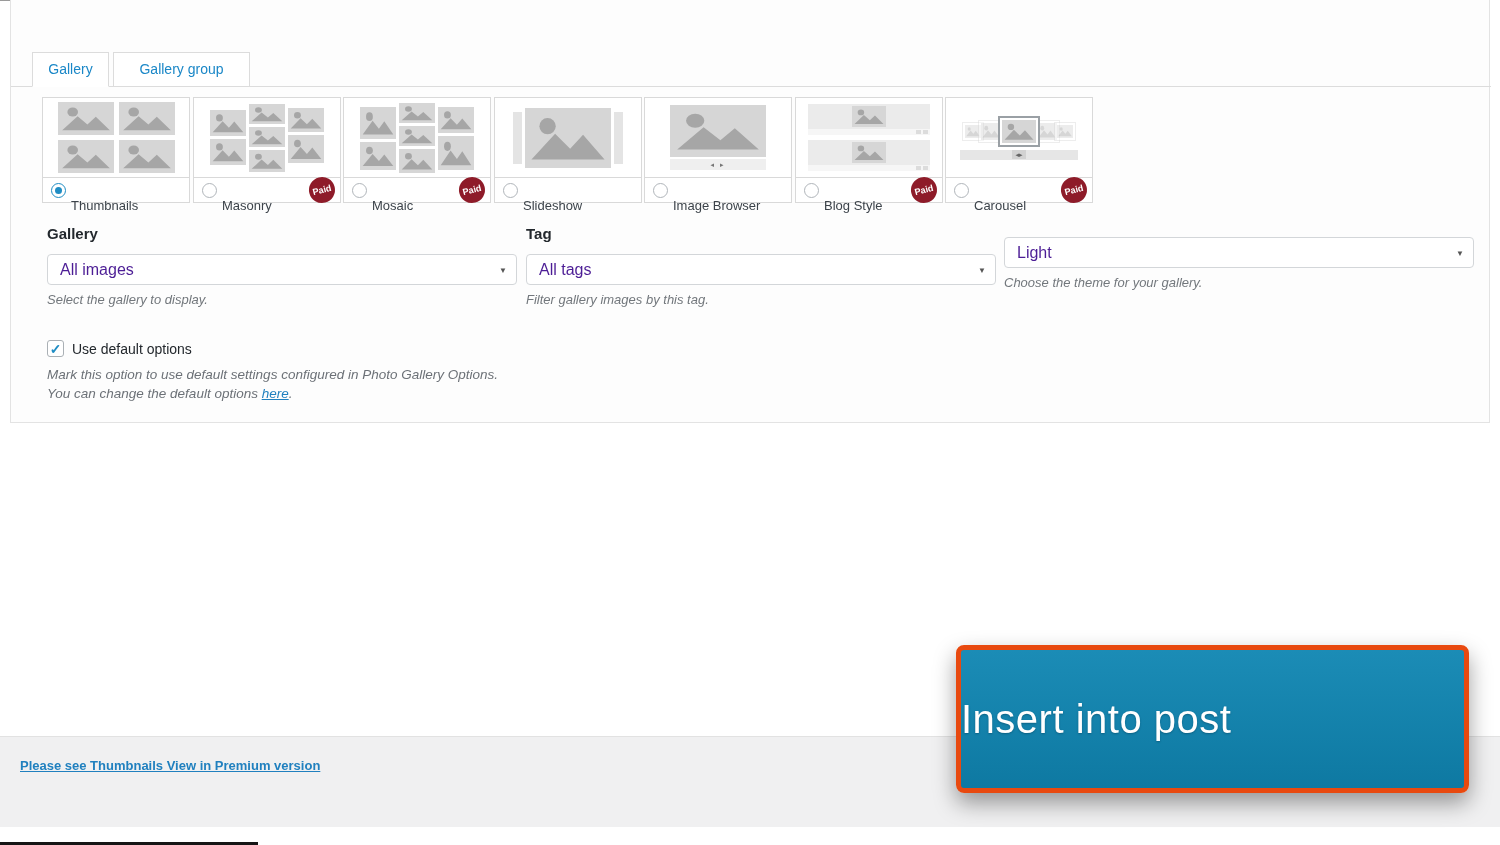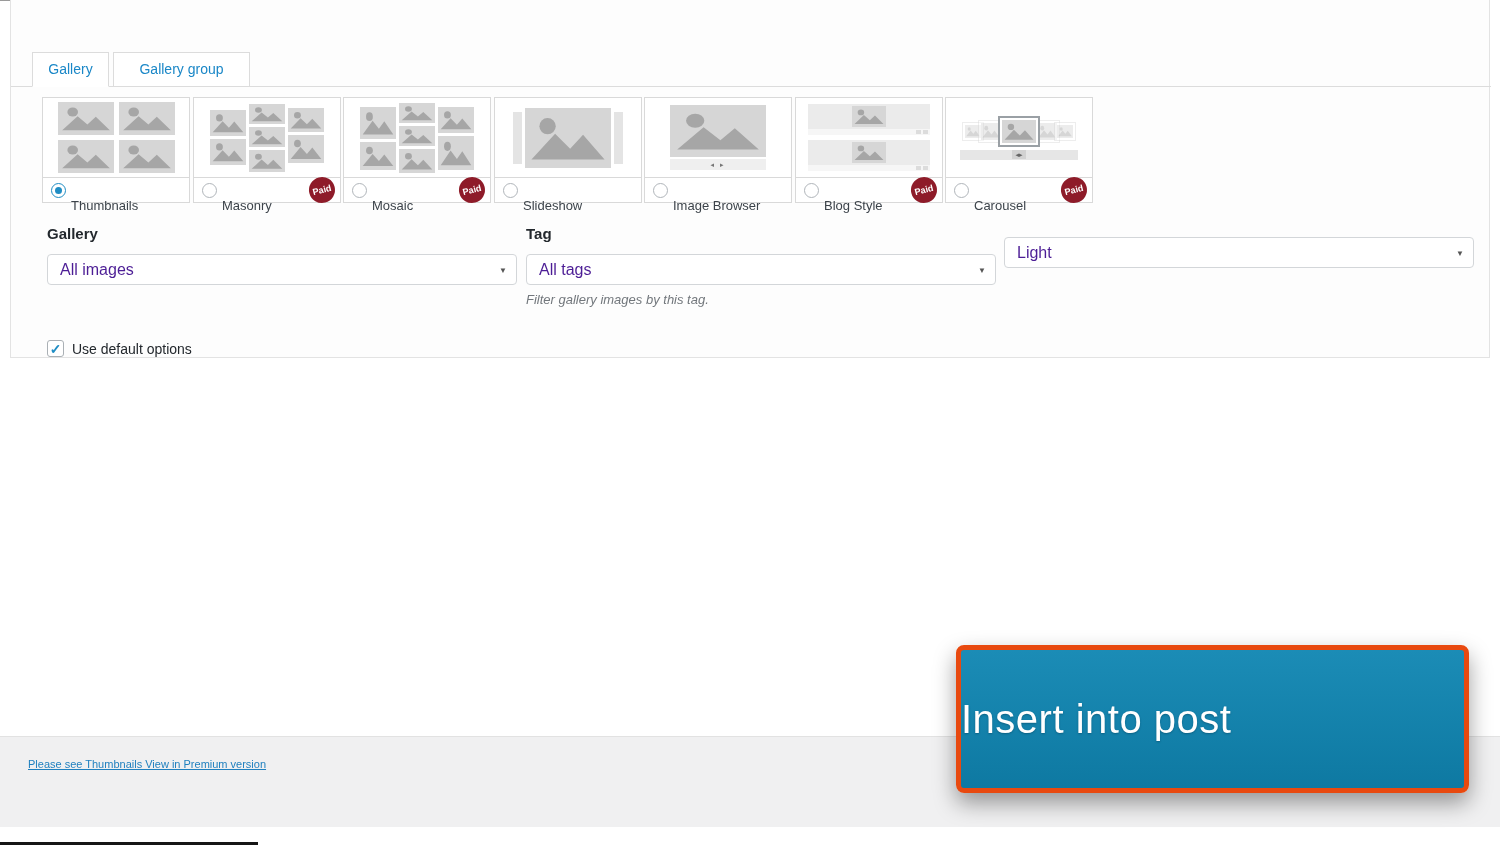--- a/index.html
+++ b/index.html
@@ -9,21 +9,21 @@
 
   
   .top-edge-line { left:0; top:0; width:258px; height:1px; background:#9a9a9a; }
   .top-edge-tick { left:257px; top:0; width:1px; height:4px; background:#9a9a9a; }
   .bottom-dark-bar { left:0; top:842px; width:258px; height:3px; background:#151515; }
 
   .close-btn { left:1462px; top:8px; width:28px; height:28px; border:none; background:transparent;
     color:#40464d; font-size:17px; font-weight:700; cursor:pointer; line-height:28px; text-align:center; }
 
   
-  .panel { left:10px; top:0; width:1480px; height:358px; background:#fdfdfd;
+  .panel { left:10px; top:0; width:1480px; height:423px; background:#fdfdfd;
     border-left:1px solid #e3e3e3; border-right:1px solid #e3e3e3; border-bottom:1px solid #e3e3e3; }
 
   
   .tabbar-line { left:0; top:86px; width:1480px; height:1px; background:#dcdcdc; }
   .tab { top:52px; height:35px; background:#fff; border:1px solid #dcdcdc;
     color:#1a87c7; font-size:14px; text-align:center; cursor:pointer; z-index:2; }
   .tab span { line-height:33px; }
   .tab.active { left:21px; width:77px; border-bottom:1px solid #fff; }
   .tab.inactive { left:102px; width:137px; }
 
@@ -89,22 +89,22 @@
   .defaults { left:36px; top:340px; width:900px; }
   .chk-row { display:flex; align-items:center; cursor:pointer; }
   .checkbox { width:17px; height:17px; background:#fff; border:1px solid #aab0b5; border-radius:3px;
     display:flex; align-items:center; justify-content:center; color:#1f8dc4; font-size:14px; font-weight:700; }
   .chk-label { margin-left:8px; font-size:14px; color:#23282d; }
   .def-help { margin-top:8px; font-size:13.5px; font-style:italic; color:#6c7177; line-height:19px; }
   .def-help a { color:#2080bf; }
 
   
   .footer { left:0; top:736px; width:1500px; height:91px; background:#f0f0f1; border-top:1px solid #e2e2e2; }
-  .premium-link { position:absolute; left:28px; top:21px; font-size:11px; color:#2080bf;
-    text-decoration:underline; cursor:pointer; }
+  .premium-link { position:absolute; left:20px; top:21px; font-size:13px; color:#2080bf;
+    text-decoration:underline; cursor:pointer;font-weight:bold; }
 
   
   .insert-wrap { left:956px; top:645px; width:513px; height:148px; border:5px solid #e8490f;
     border-radius:8px; background:linear-gradient(#1b8cb6,#0e79a2);
     box-shadow:0 10px 22px rgba(0,0,0,.38); display:flex; align-items:center; justify-content:flex-start;
     cursor:pointer; z-index:5; }
   .insert-wrap span { color:#fff; font-size:40px; letter-spacing:.5px;
     text-shadow:0 1px 2px rgba(0,40,60,.35); }
 </style>
 </head>
@@ -442,45 +442,53 @@
       </div>
     </div>
   </div>
 
   <div class="abs field-col c1">
     <div class="field-label">Gallery</div>
     <div class="select">
       <span class="sel-value">All images</span>
       <span class="caret">▼</span>
     </div>
+    <div class="help">Select the gallery to display.</div>
   </div>
 
   <div class="abs field-col c2">
     <div class="field-label">Tag</div>
     <div class="select">
       <span class="sel-value">All tags</span>
       <span class="caret">▼</span>
     </div>
     <div class="help">Filter gallery images by this tag.</div>
   </div>
 
   <div class="abs field-col c3">
     <div class="select">
       <span class="sel-value">Light</span>
       <span class="caret">▼</span>
     </div>
+    <div class="help">Choose the theme for your gallery.</div>
   </div>
 
   <div class="abs defaults">
     <div class="chk-row">
       <span class="checkbox">
         <span>✓</span>
       </span>
       <span class="chk-label">Use default options</span>
     </div>
+    <div class="def-help">
+      <div>Mark this option to use default settings configured in Photo Gallery Options.</div>
+      <div>
+        <span>You can change the default options </span><a href="#">here</a><span>.</span>
+      </div>
+    </div>
   </div>
 </div>
 
 <div class="abs footer">
   <a href="#" class="premium-link">Please see Thumbnails View in Premium version</a>
 </div>
 
 <div class="abs insert-wrap">
   <span>Insert into post</span>
 </div>

